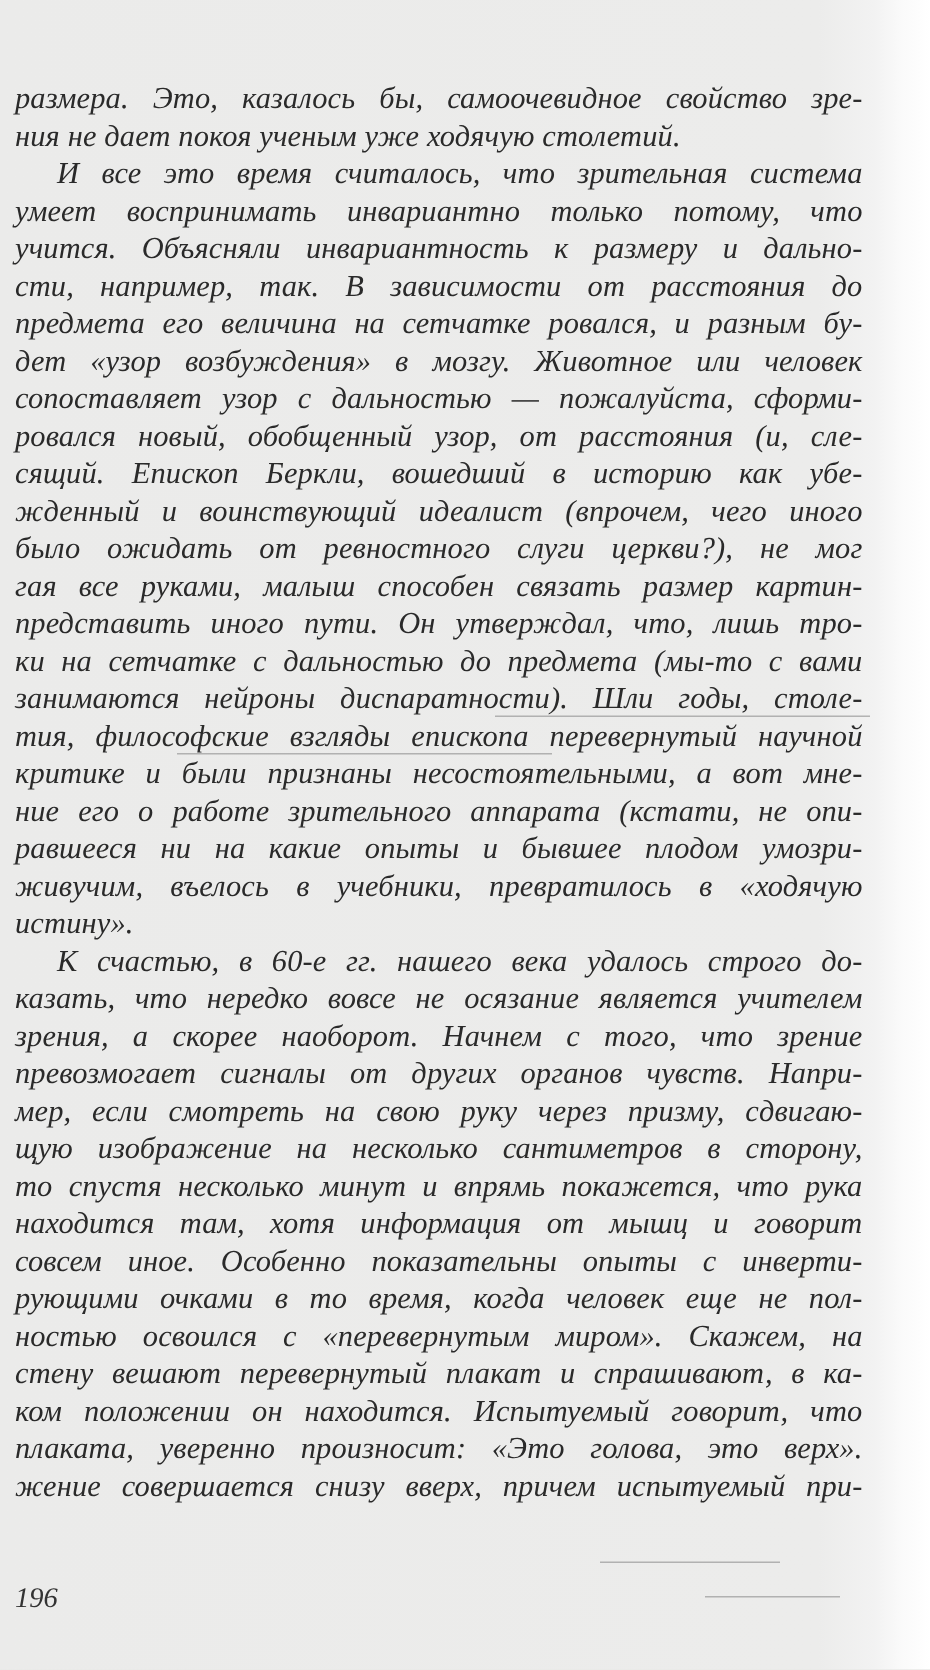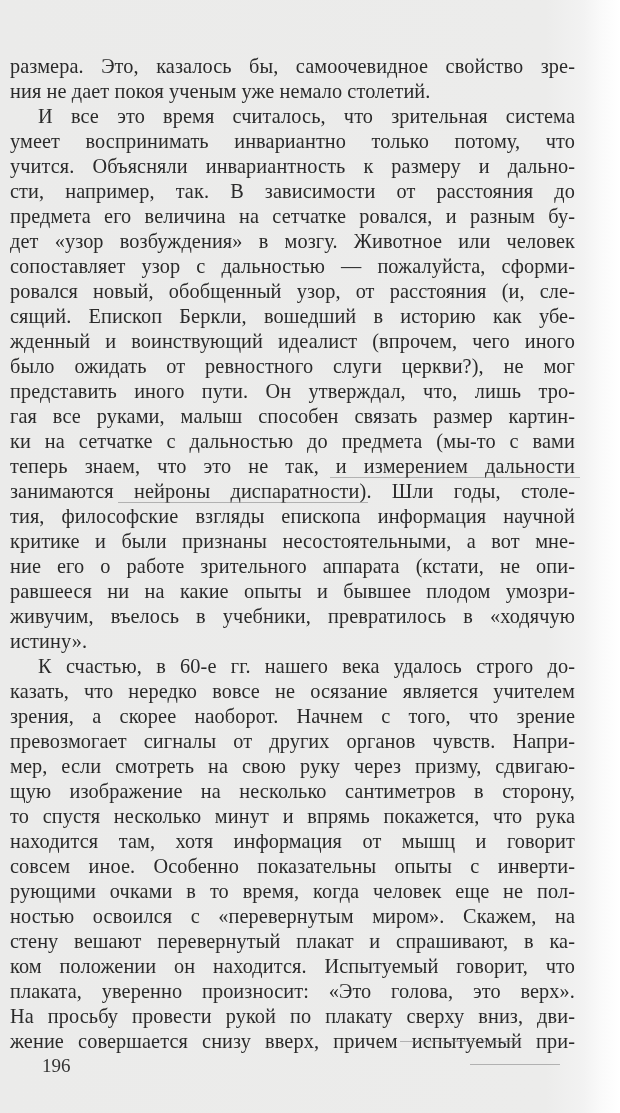--- a/index.html
+++ b/index.html
@@ -6,85 +6,84 @@
     body {
       width: 620px; height: 1113px; overflow: hidden;
       background: #e9e9e7;
       position: relative;
       font-family: "Liberation Serif", "DejaVu Serif", serif;
       color: #2a2a2a;
     }
     .page {
       position: absolute; left: 0; top: 0; width: 620px; height: 1113px;
       background: linear-gradient(to right, #ebebea 0%, #ececeb 88%, #f2f2f2 94%, #fafafa 97%, #ffffff 100%);
+      font-style: italic;
     }
     .text-block {
       position: absolute; left: 10px; top: 54px; width: 565px;
       font-size: 20.3px; line-height: 25px;
       letter-spacing: 0.1px;
     }
     .line {
       display: block; white-space: nowrap;
       text-align: justify; text-align-last: justify;
       height: 25px;
     }
     .line.last { text-align-last: left; }
     .line.indent { padding-left: 28px; }
     .page-number {
       position: absolute; left: 10px; top: 1055px;
-      font-size: 19px; color: #333; margin-left: 32px;
+      font-size: 19px; color: #333;
     }
     .pen-mark {
       position: absolute; border-top: 1px solid #8a8a8a; opacity: 0.6;
     }
   </style>
 </head>
 <body>
 
 <div class="page">
   <div class="text-block" id="text-block">
       <span class="line">размера. Это, казалось бы, самоочевидное свойство зре-</span>
-      <span class="line last">ния не дает покоя ученым уже немало столетий.</span>
+      <span class="line last">ния не дает покоя ученым уже ходячую столетий.</span>
       <span class="line indent">И все это время считалось, что зрительная система</span>
       <span class="line">умеет воспринимать инвариантно только потому, что</span>
       <span class="line">учится. Объясняли инвариантность к размеру и дально-</span>
       <span class="line">сти, например, так. В зависимости от расстояния до</span>
       <span class="line">предмета его величина на сетчатке ровался, и разным бу-</span>
       <span class="line">дет «узор возбуждения» в мозгу. Животное или человек</span>
       <span class="line">сопоставляет узор с дальностью — пожалуйста, сформи-</span>
       <span class="line">ровался новый, обобщенный узор, от расстояния (и, сле-</span>
       <span class="line">сящий. Епископ Беркли, вошедший в историю как убе-</span>
       <span class="line">жденный и воинствующий идеалист (впрочем, чего иного</span>
       <span class="line">было ожидать от ревностного слуги церкви?), не мог</span>
+      <span class="line">гая все руками, малыш способен связать размер картин-</span>
       <span class="line">представить иного пути. Он утверждал, что, лишь тро-</span>
-      <span class="line">гая все руками, малыш способен связать размер картин-</span>
       <span class="line">ки на сетчатке с дальностью до предмета (мы-то с вами</span>
-      <span class="line">теперь знаем, что это не так, и измерением дальности</span>
       <span class="line">занимаются нейроны диспаратности). Шли годы, столе-</span>
-      <span class="line">тия, философские взгляды епископа информация научной</span>
+      <span class="line">тия, философские взгляды епископа перевернутый научной</span>
       <span class="line">критике и были признаны несостоятельными, а вот мне-</span>
       <span class="line">ние его о работе зрительного аппарата (кстати, не опи-</span>
       <span class="line">равшееся ни на какие опыты и бывшее плодом умозри-</span>
       <span class="line">живучим, въелось в учебники, превратилось в «ходячую</span>
       <span class="line last">истину».</span>
       <span class="line indent">К счастью, в 60-е гг. нашего века удалось строго до-</span>
       <span class="line">казать, что нередко вовсе не осязание является учителем</span>
       <span class="line">зрения, а скорее наоборот. Начнем с того, что зрение</span>
       <span class="line">превозмогает сигналы от других органов чувств. Напри-</span>
       <span class="line">мер, если смотреть на свою руку через призму, сдвигаю-</span>
       <span class="line">щую изображение на несколько сантиметров в сторону,</span>
       <span class="line">то спустя несколько минут и впрямь покажется, что рука</span>
       <span class="line">находится там, хотя информация от мышц и говорит</span>
       <span class="line">совсем иное. Особенно показательны опыты с инверти-</span>
       <span class="line">рующими очками в то время, когда человек еще не пол-</span>
       <span class="line">ностью освоился с «перевернутым миром». Скажем, на</span>
       <span class="line">стену вешают перевернутый плакат и спрашивают, в ка-</span>
       <span class="line">ком положении он находится. Испытуемый говорит, что</span>
       <span class="line">плаката, уверенно произносит: «Это голова, это верх».</span>
-      <span class="line">На просьбу провести рукой по плакату сверху вниз, дви-</span>
       <span class="line">жение совершается снизу вверх, причем испытуемый при-</span>
     </div>
 
   <div class="pen-mark" style="left:330px; top:477px; width:250px;"></div>
   <div class="pen-mark" style="left:118px; top:502px; width:250px;"></div>
   <div class="pen-mark" style="left:400px; top:1041px; width:120px;"></div>
   <div class="pen-mark" style="left:470px; top:1064px; width:90px;"></div>
 
   <div class="page-number">196</div>
 </div>

